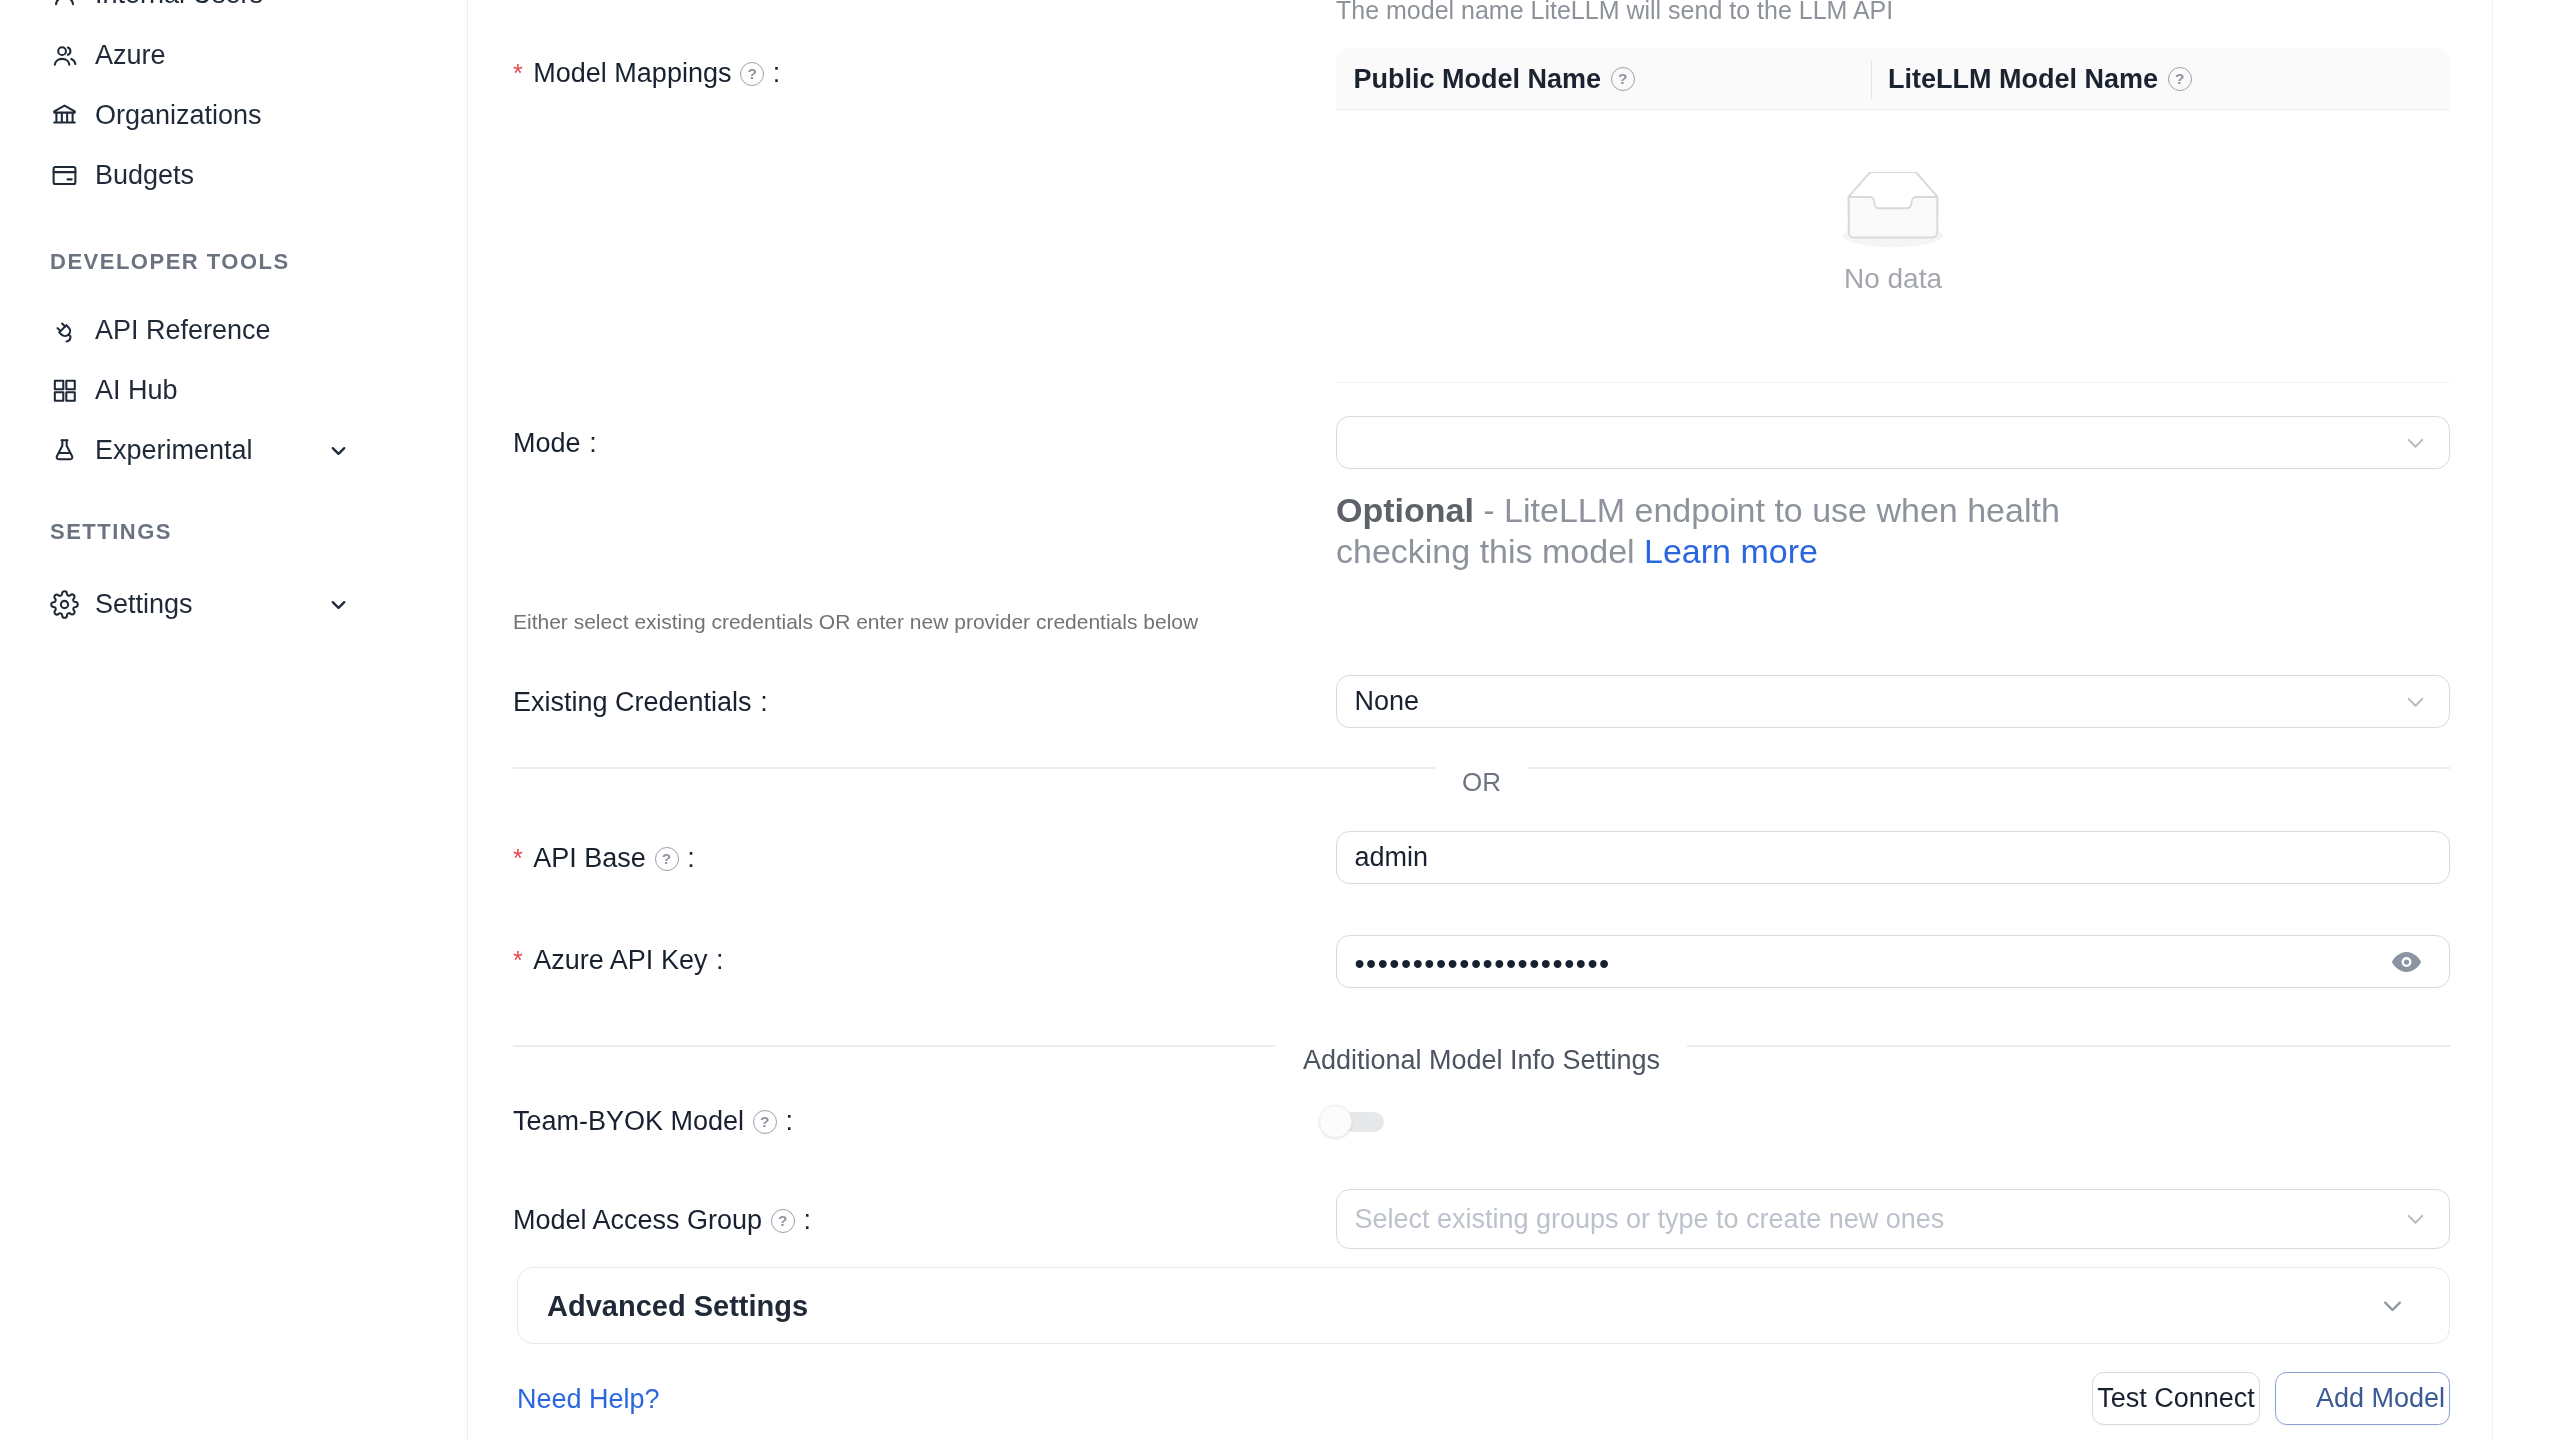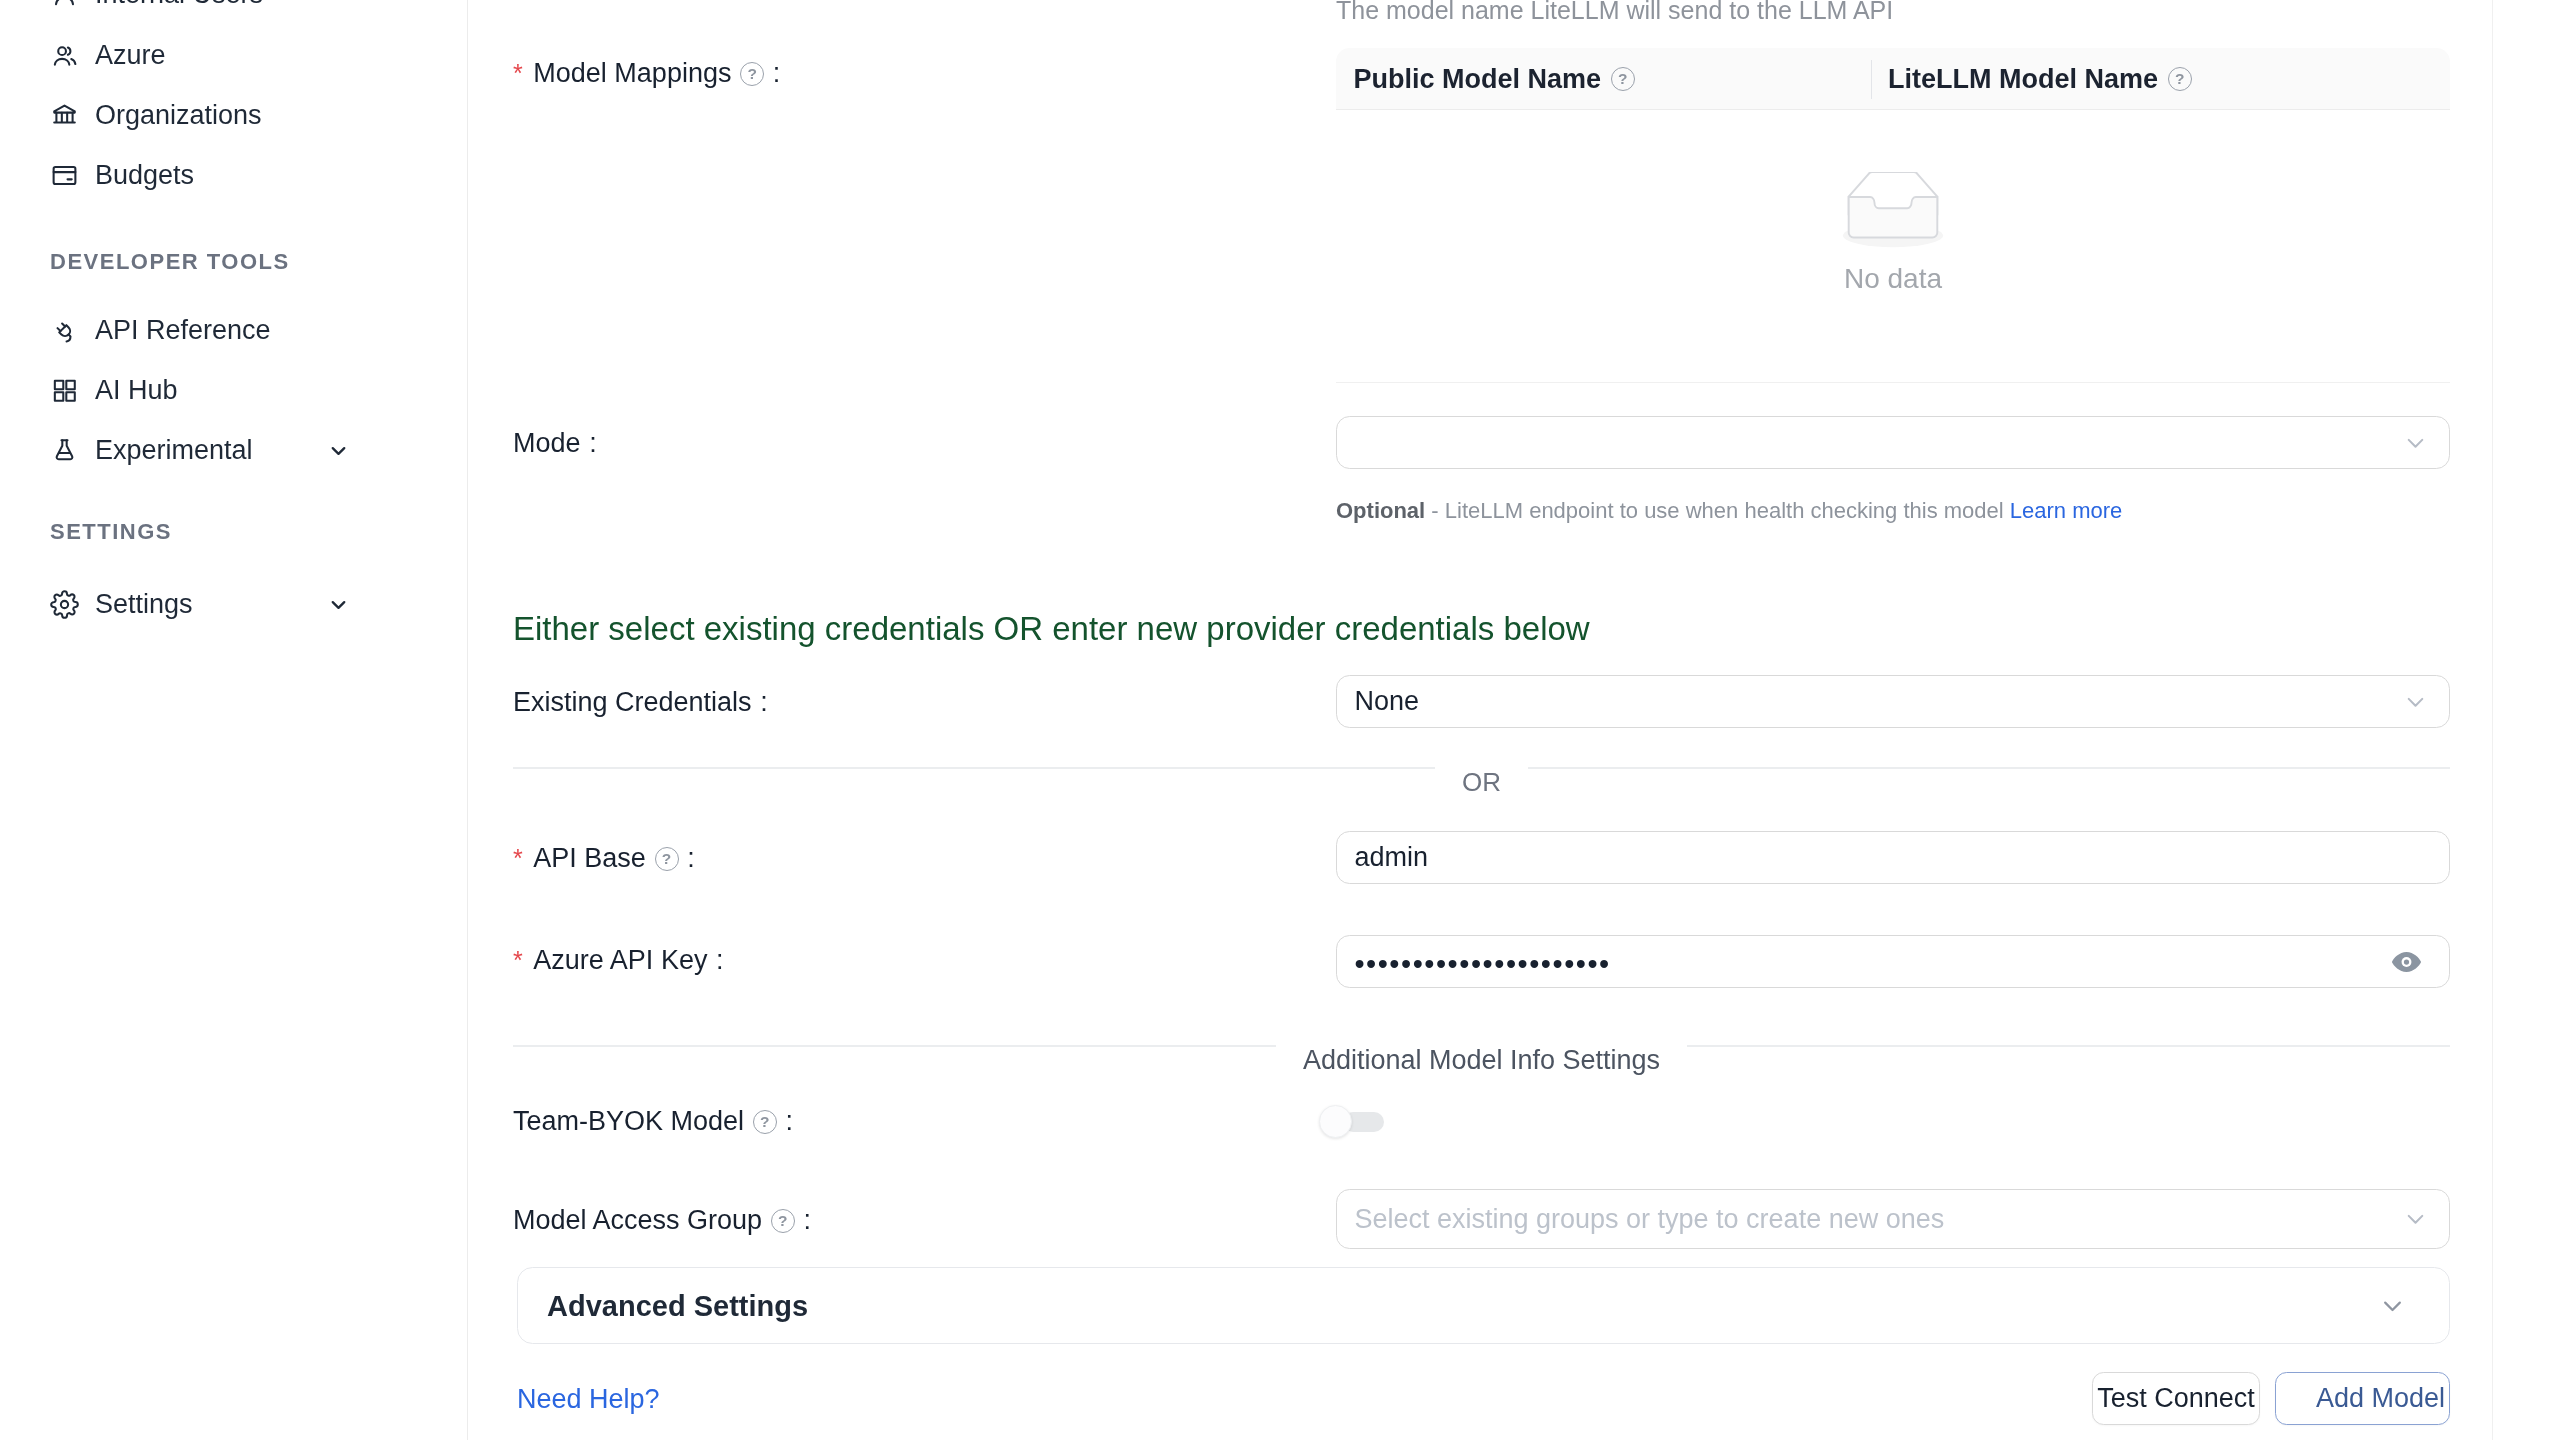--- a/index.html
+++ b/index.html
@@ -42,23 +42,23 @@
   .empty-wrap { position:absolute; left:0; top:124px; width:1114px; text-align:center; }
   .empty-wrap svg { display:inline-block; }
   .nodata { margin-top:7.7px; font-size:28px; color:#a3a7ad; }
 
   
   .tdivider { position:absolute; left:513px; width:1937px; height:31px; display:flex; align-items:flex-start; gap:27px; }
   .tdivider .dl { flex:1; height:1.5px; background:#ebedef; }
   .tdivider .dt { font-size:26px; color:#6e7480; white-space:nowrap; }
   .tdivider.dark .dt { font-size:27px; color:#4c5461; }
 
-  .note-text { position:absolute; left:513px; font-size:33px; color:#14532d; white-space:nowrap; }
-
-  .mode-help { position:absolute; left:1336px; top:490px; width:843px; font-size:22px; line-height:41px; color:#8d939c; }
+  .note-text { position:absolute; left:513px; font-size:21px; color:#737373; white-space:nowrap; }
+
+  .mode-help { position:absolute; left:1336px; top:490px; width:843px; font-size:34px; line-height:41px; color:#8d939c; }
   .mode-help b { color:#5d6269; font-weight:700; }
   .link { color:#2a66e0; cursor:pointer; text-decoration:none; }
 
   .dots { font-size:29px; letter-spacing:1.5px; color:#18212f; transform:translateY(2.9px); }
   .eye { position:absolute; right:25px; top:50%; transform:translateY(-50%); width:35px; height:35px; cursor:pointer; }
 
   
   .toggle { position:absolute; left:1319px; top:1105px; width:66px; height:33px; cursor:pointer; }
   .toggle .track { position:absolute; left:24px; top:6.8px; width:41px; height:20.3px; border-radius:10.7px; background:#e6e8ea; }
   .toggle .knob { position:absolute; left:0; top:0; width:33px; height:33px; border-radius:50%; background:#fcfcfd;

